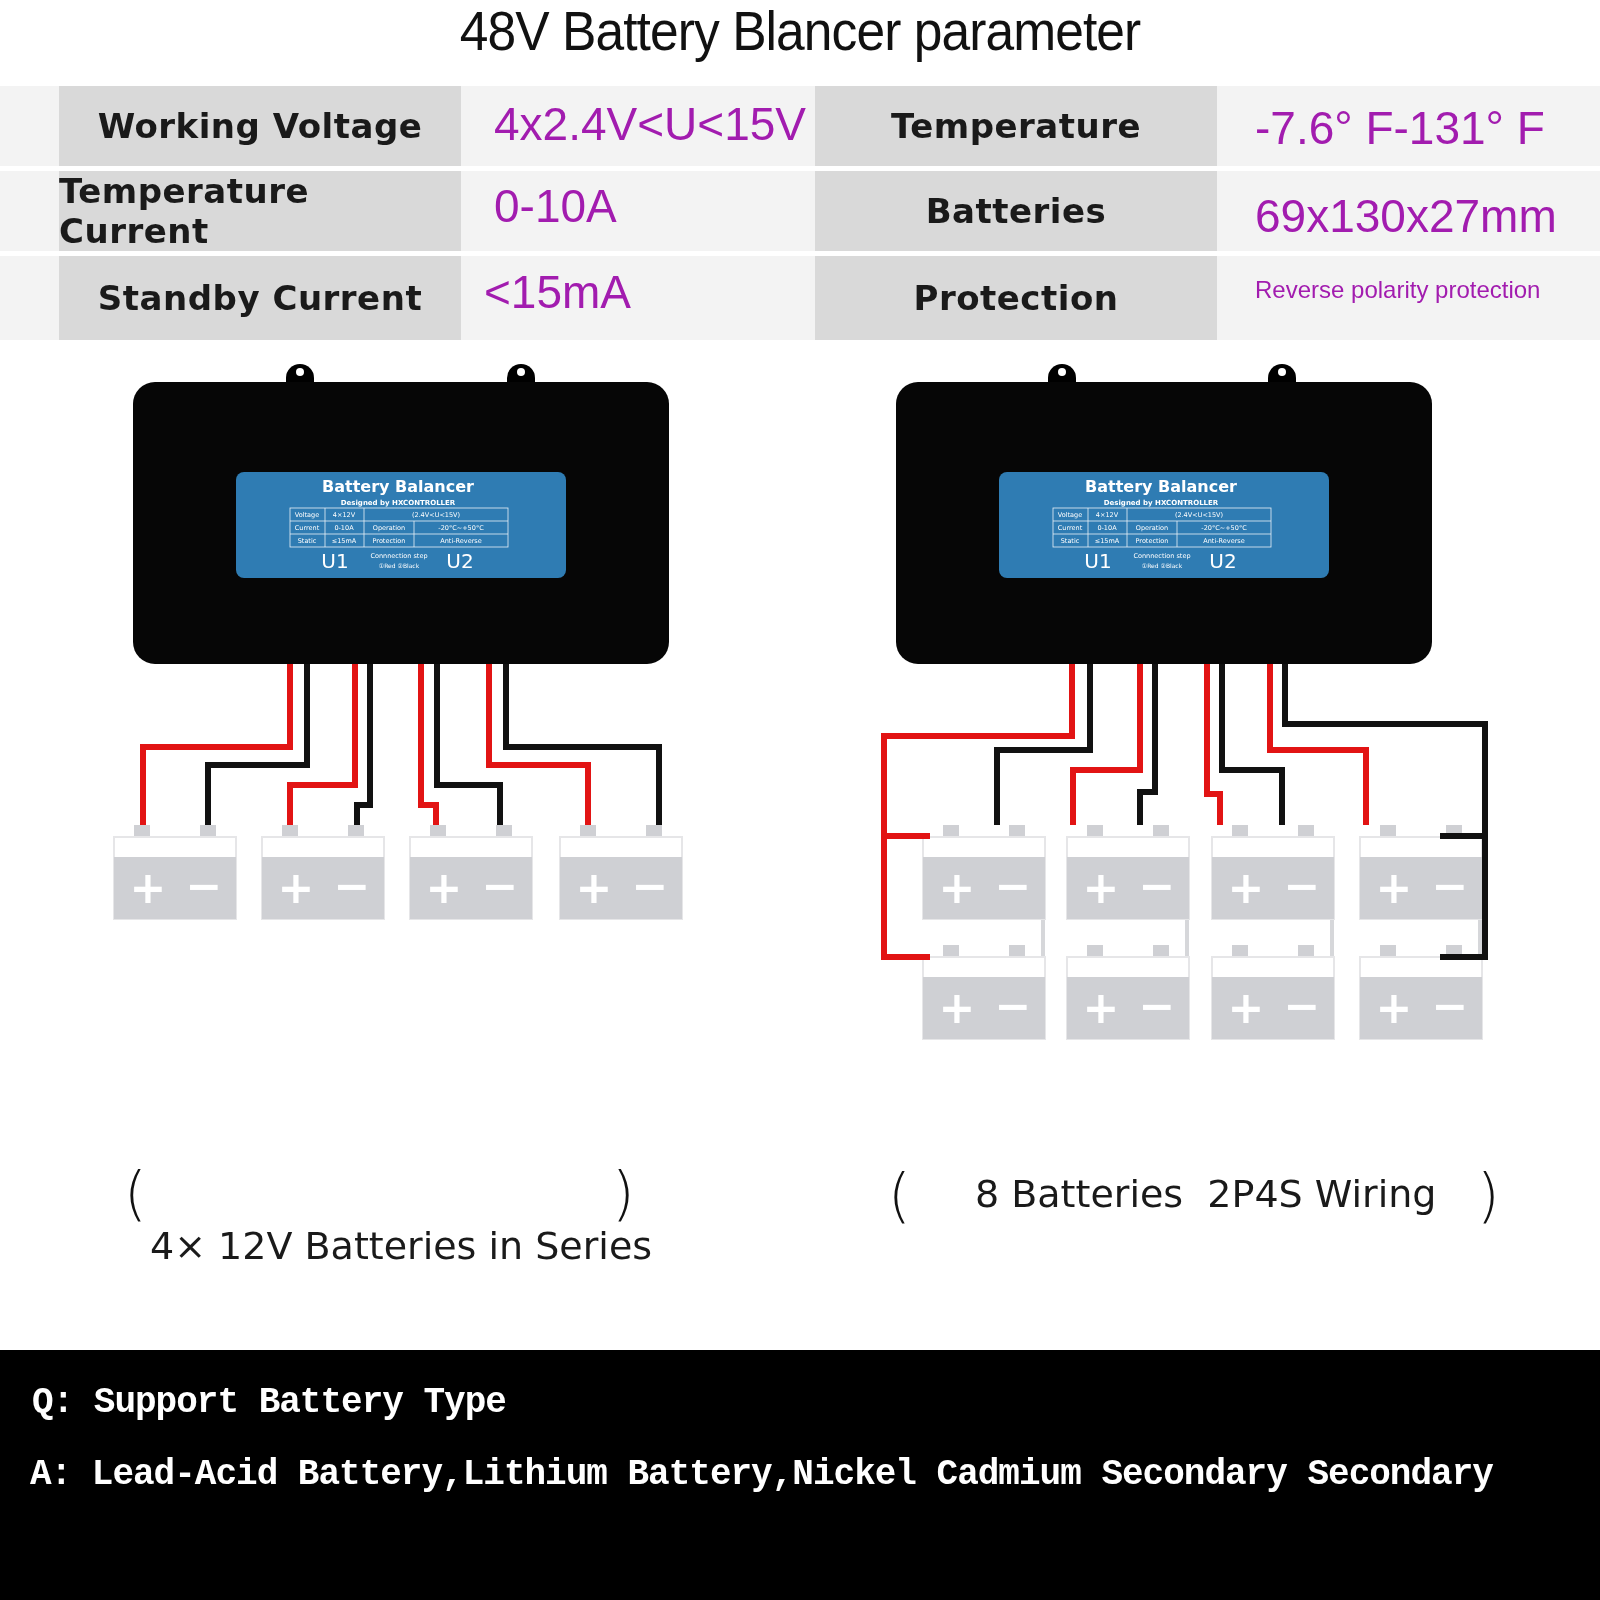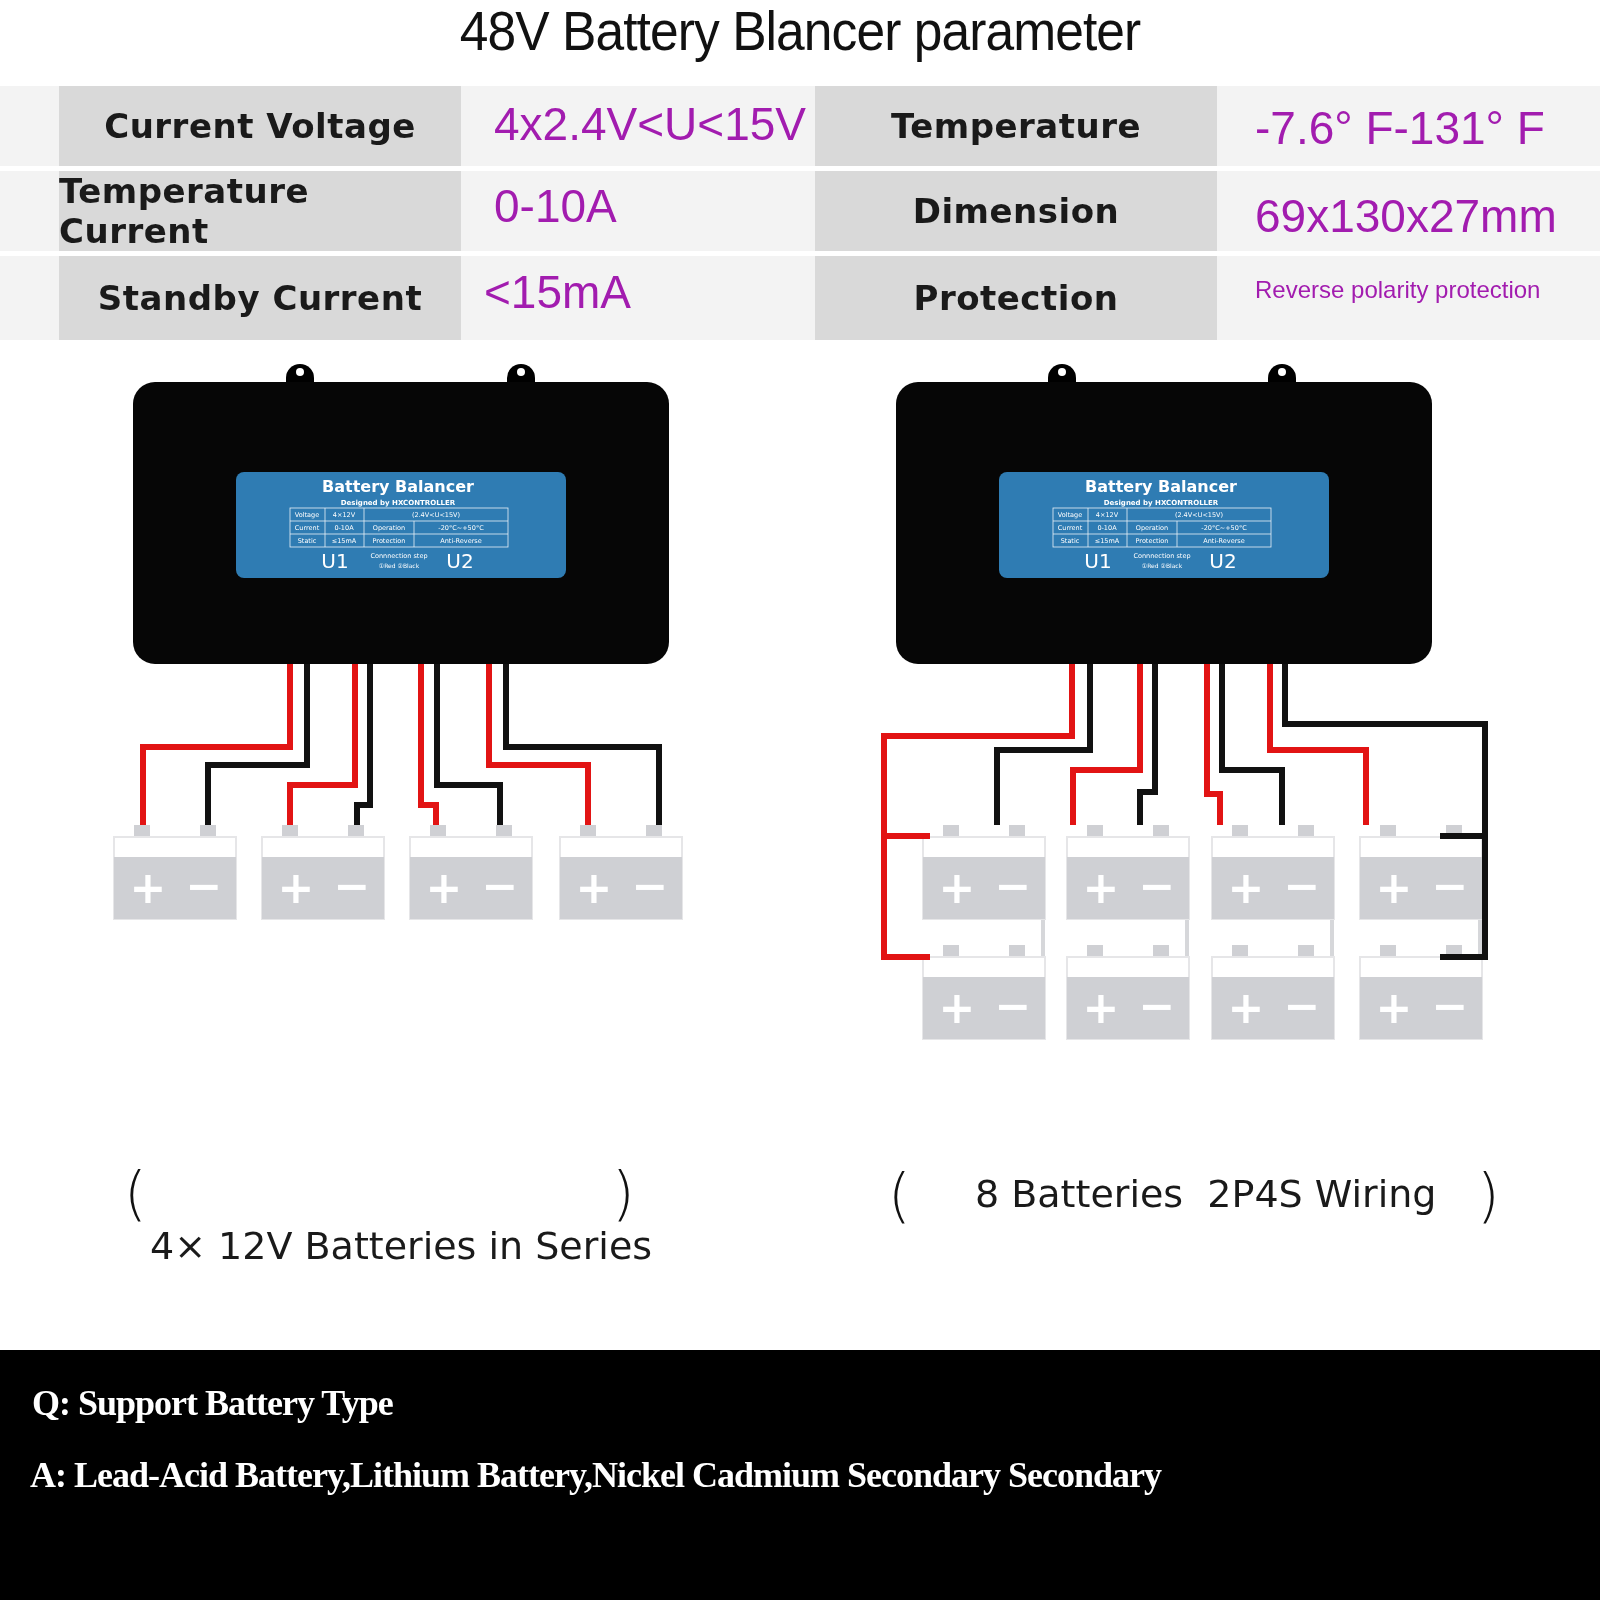--- a/index.html
+++ b/index.html
@@ -12,41 +12,41 @@
   .cell-label { position:absolute; background:#d9d9d9; display:flex; align-items:center; justify-content:center;
                 font-family:"DejaVu Sans", sans-serif; font-weight:bold; font-size:34px; color:#1a1a1a;
                 letter-spacing:0.5px; }
   .cell-value { position:absolute; display:flex; align-items:center;
                 font-family:"Liberation Sans", sans-serif; font-size:46px; color:#a21caf; }
   .cell-value.small { font-size:24px; }
   .device { position:absolute; }
   .caption { position:absolute; font-family:"DejaVu Sans", sans-serif; font-size:38px; color:#1a1a1a; white-space:pre; }
   .paren { font-family:"DejaVu Sans", sans-serif; font-weight:200; font-size:58px; position:absolute; }
   .faq { position:absolute; left:0; top:1350px; width:1600px; height:250px; background:#000; color:#fff; }
-  .faq .line { position:absolute; font-family:Liberation Serif, serif; font-weight:bold; font-size:36px; letter-spacing:-1px; white-space:nowrap; }
+  .faq .line { position:absolute; font-family:Liberation Mono, monospace; font-weight:bold; font-size:36px; letter-spacing:-1px; white-space:nowrap; }
   svg text { font-family:"DejaVu Sans", sans-serif; }
 </style>
 </head>
 <body>
 
 <div class="title">48V Battery Blancer parameter</div>
 
 <div>
   <div class="band" style="top:86px;height:80px"></div>
   <div class="band" style="top:171px;height:80px"></div>
   <div class="band" style="top:256px;height:84px"></div>
 
-  <div class="cell-label" style="left:59px;top:86px;width:402px;height:80px">Current Voltage</div>
+  <div class="cell-label" style="left:59px;top:86px;width:402px;height:80px">Working Voltage</div>
   <div class="cell-value" style="left:494px;top:86px;width:310px;height:76px">4x2.4V&lt;U&lt;15V</div>
   <div class="cell-label" style="left:815px;top:86px;width:402px;height:80px">Temperature</div>
   <div class="cell-value" style="left:1255px;top:88px;width:340px;height:80px">-7.6° F-131° F</div>
 
   <div class="cell-label" style="left:59px;top:171px;width:402px;height:80px">Temperature Current</div>
   <div class="cell-value" style="left:494px;top:166px;width:310px;height:80px">0-10A</div>
-  <div class="cell-label" style="left:815px;top:171px;width:402px;height:80px">Dimension</div>
+  <div class="cell-label" style="left:815px;top:171px;width:402px;height:80px">Batteries</div>
   <div class="cell-value" style="left:1255px;top:176px;width:340px;height:80px">69x130x27mm</div>
 
   <div class="cell-label" style="left:59px;top:256px;width:402px;height:84px">Standby Current</div>
   <div class="cell-value" style="left:484px;top:252px;width:310px;height:80px">&lt;15mA</div>
   <div class="cell-label" style="left:815px;top:256px;width:402px;height:84px">Protection</div>
   <div class="cell-value small" style="left:1255px;top:250px;width:340px;height:80px">Reverse polarity protection</div>
 </div>
 
 <svg class="device" style="left:0;top:350px" width="800" height="620">
   <g>

